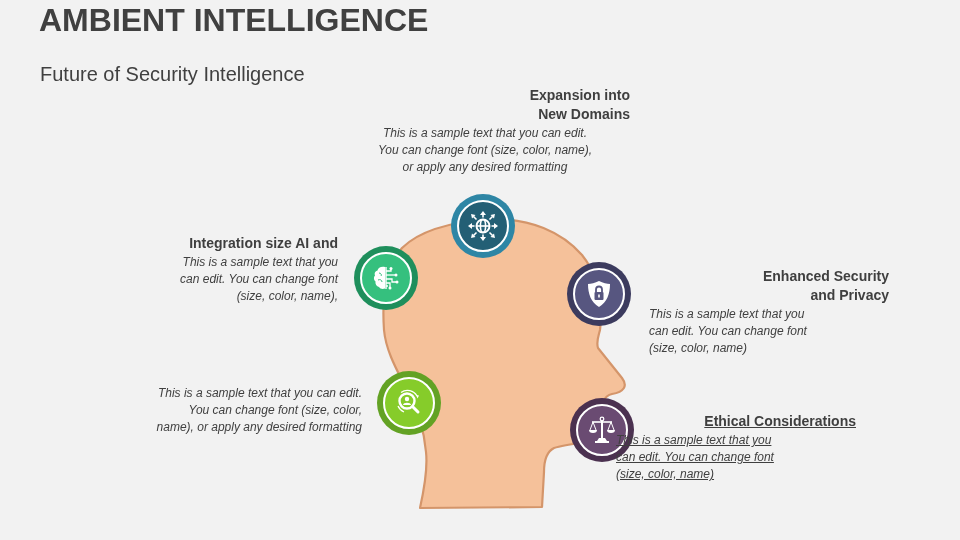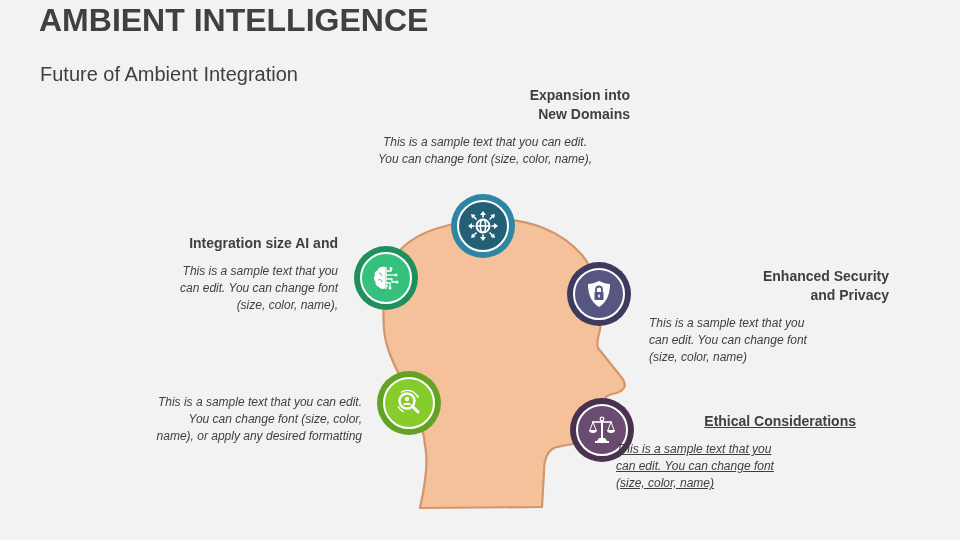--- a/index.html
+++ b/index.html
@@ -29,31 +29,31 @@
     border-radius: 50%; border: 2.5px solid #ffffff; box-sizing: border-box;
     display: flex; align-items: center; justify-content: center;
   }
   .badge svg { width: 34px; height: 34px; }
   .block { position: absolute; }
   .block .head {
     font-weight: bold; font-size: 14px; line-height: 19px; color: #3f3f3f; text-align: right;
   }
   .block .desc {
     font-style: italic; font-size: 12px; line-height: 17px; color: #404040;
-    margin-top: 10px;
+    margin-top: 1px;
   }
   .right-align { text-align: right; }
   .center-align { text-align: center; }
   .left-align { text-align: left; }
 </style>
 </head>
 <body>
 
 <h1 class="title">AMBIENT INTELLIGENCE</h1>
-<p class="subtitle">Future of Ambient Integration</p>
+<p class="subtitle">Future of Security Intelligence</p>
 
 <svg class="head-svg" width="960" height="540" viewBox="0 0 960 540">
   <path d="M 420 508
            C 424 490, 428 470, 426 452
            C 424 430, 418 410, 408 392
            C 398 372, 386 352, 384 330
            C 382 300, 384 270, 402 248
            C 420 230, 450 222, 490 219
            C 530 218, 562 232, 582 255
            C 598 275, 604 300, 600 330
@@ -171,20 +171,21 @@
 </div>
 
 <div class="block center-align" style="left:340px; top:86px; width:290px;">
   <div class="head">
     <div>Expansion into</div>
     <div>New Domains</div>
   </div>
   <div class="desc">
     <div>This is a sample text that you can edit.</div>
     <div>You can change font (size, color, name),</div>
+    <div>or apply any desired formatting</div>
   </div>
 </div>
 
 <div class="block right-align" style="left:100px; top:234px; width:238px;">
   <div class="head">
     <div>Integration size AI and</div>
   </div>
   <div class="desc">
     <div>This is a sample text that you</div>
     <div>can edit. You can change font</div>

